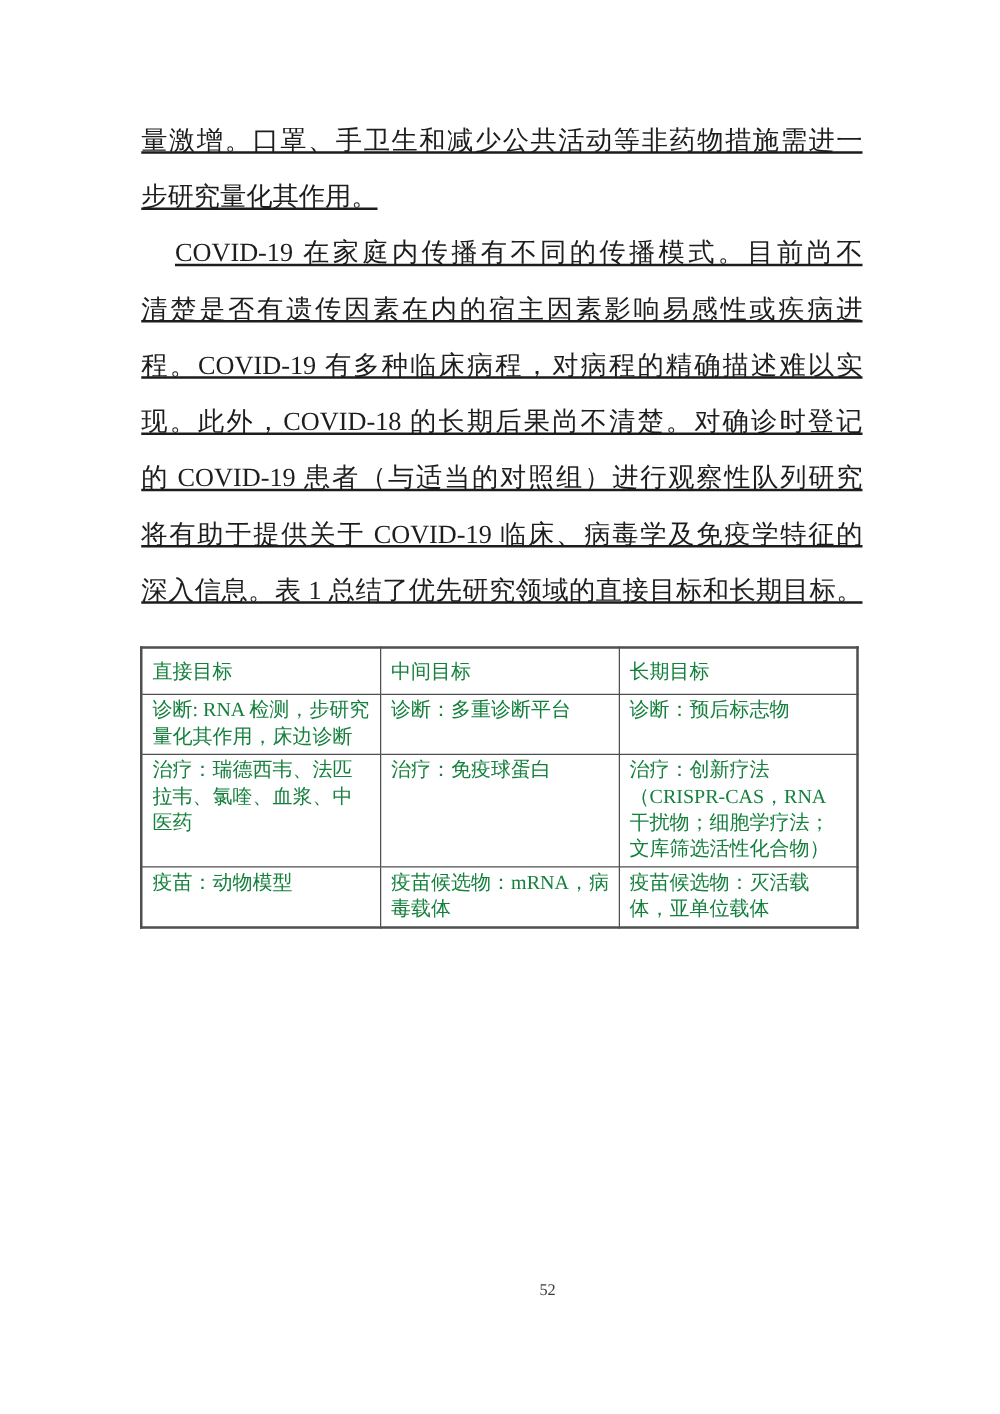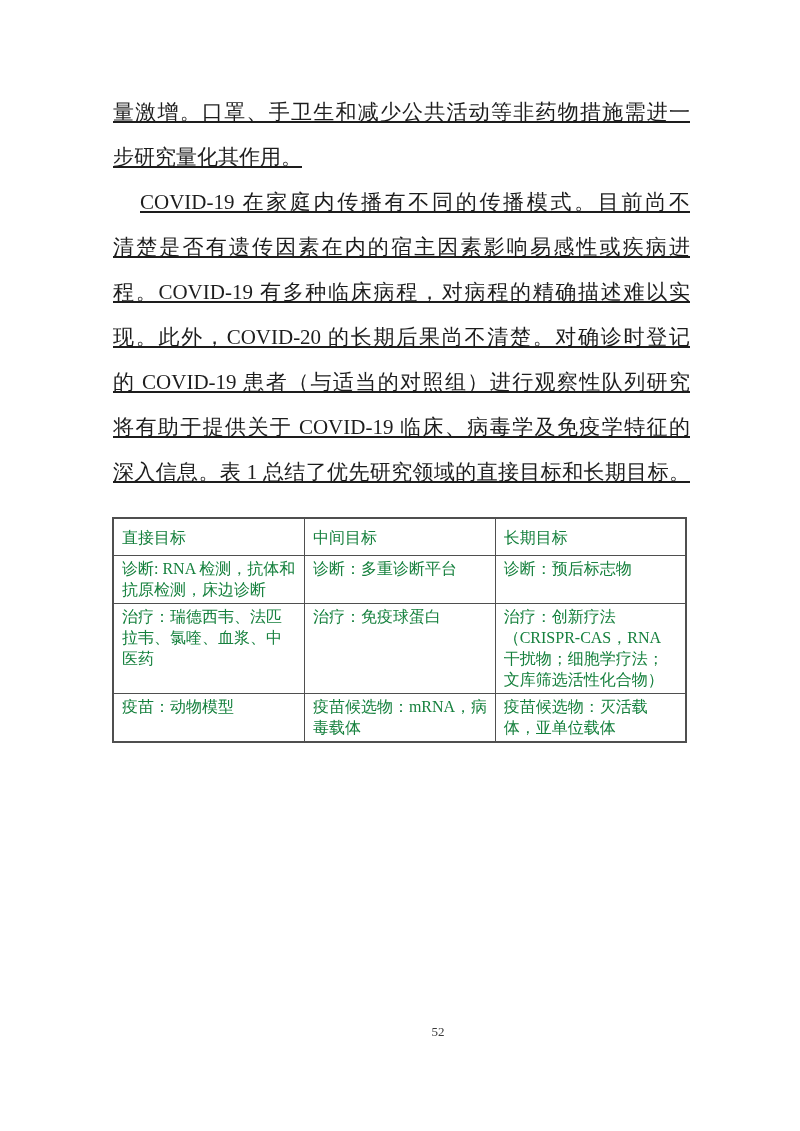--- a/index.html
+++ b/index.html
@@ -73,21 +73,21 @@
 
   <div class="body-text">
     <div>
       <div class="bline">量激增。口罩、手卫生和减少公共活动等非药物措施需进一</div>
       <div class="bline end">步研究量化其作用。</div>
     </div>
     <div>
       <div class="bline indent">COVID-19 在家庭内传播有不同的传播模式。目前尚不</div>
       <div class="bline">清楚是否有遗传因素在内的宿主因素影响易感性或疾病进</div>
       <div class="bline">程。COVID-19 有多种临床病程，对病程的精确描述难以实</div>
-      <div class="bline">现。此外，COVID-20 的长期后果尚不清楚。对确诊时登记</div>
+      <div class="bline">现。此外，COVID-18 的长期后果尚不清楚。对确诊时登记</div>
       <div class="bline">的 COVID-19 患者（与适当的对照组）进行观察性队列研究</div>
       <div class="bline">将有助于提供关于 COVID-19 临床、病毒学及免疫学特征的</div>
       <div class="bline">深入信息。表 1 总结了优先研究领域的直接目标和长期目标。</div>
     </div>
   </div>
 
   <table class="goals">
     <colgroup>
       <col style="width:33.4%">
       <col style="width:33.3%">
@@ -95,21 +95,21 @@
     </colgroup>
     <thead>
       <tr>
         <th>直接目标</th>
         <th>中间目标</th>
         <th>长期目标</th>
       </tr>
     </thead>
     <tbody>
       <tr>
-        <td>诊断: RNA 检测，抗体和抗原检测，床边诊断</td>
+        <td>诊断: RNA 检测，步研究量化其作用，床边诊断</td>
         <td>诊断：多重诊断平台</td>
         <td>诊断：预后标志物</td>
       </tr>
       <tr>
         <td>治疗：瑞德西韦、法匹拉韦、氯喹、血浆、中医药</td>
         <td>治疗：免疫球蛋白</td>
         <td>治疗：创新疗法（CRISPR-CAS，RNA 干扰物；细胞学疗法；文库筛选活性化合物）</td>
       </tr>
       <tr>
         <td>疫苗：动物模型</td>

